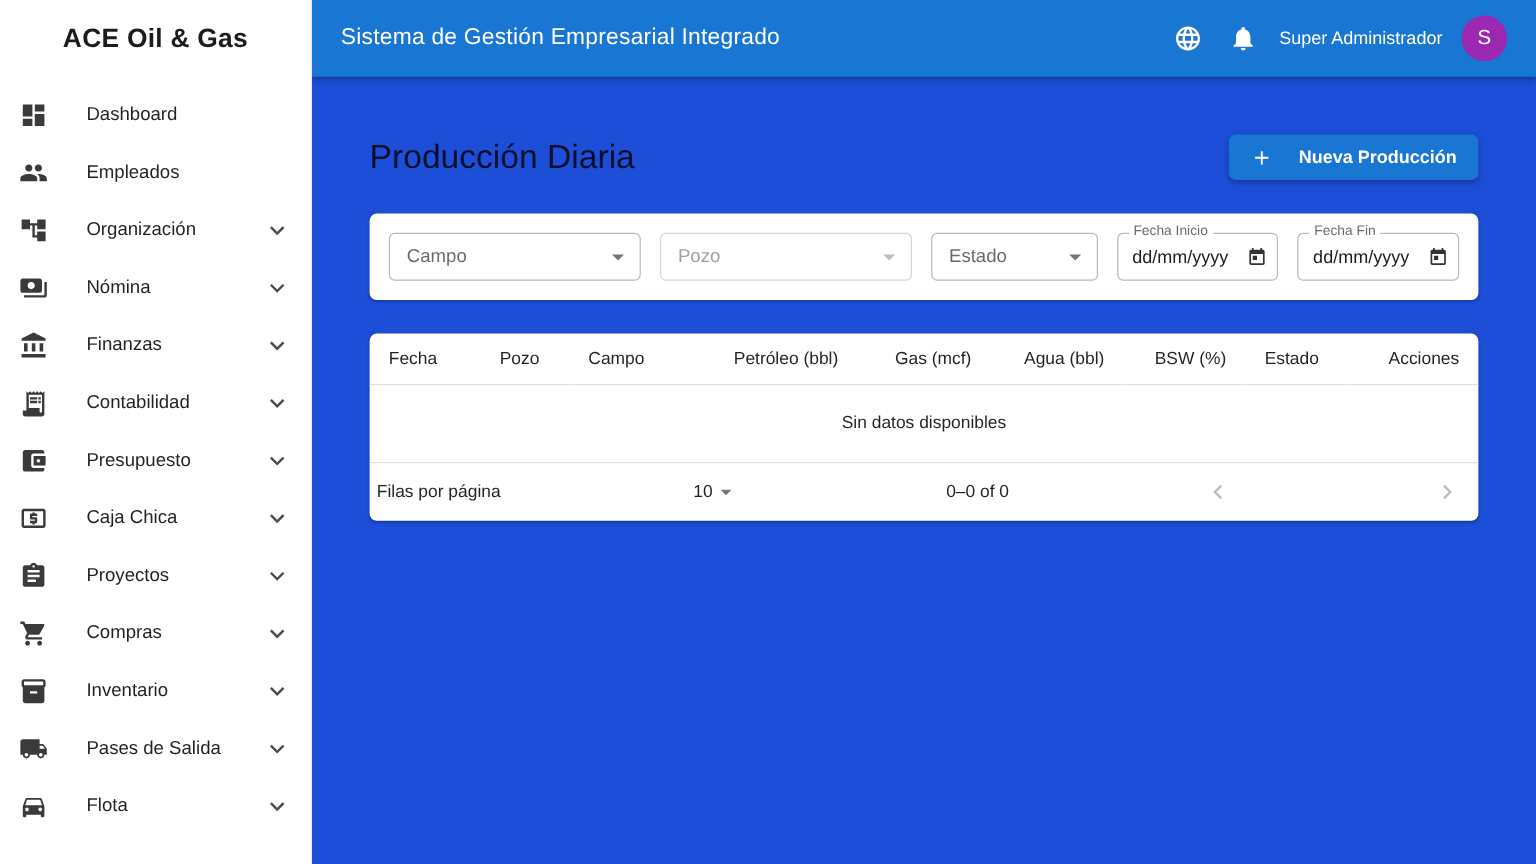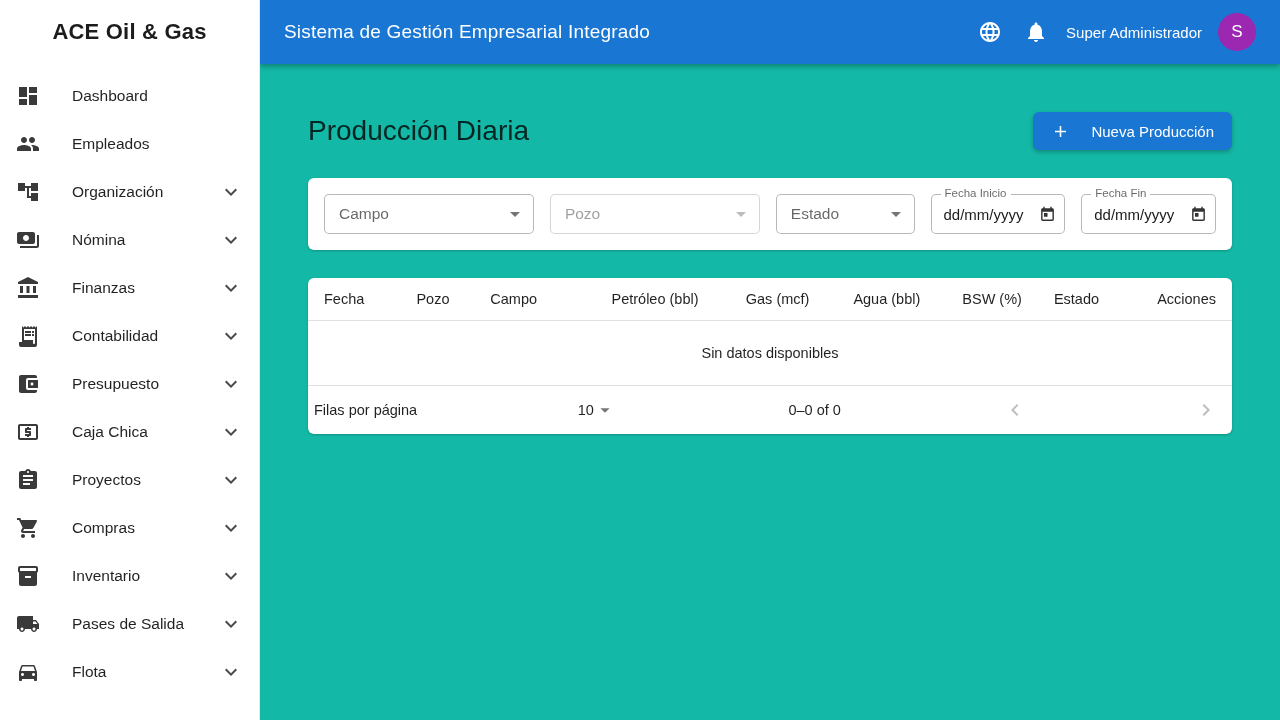--- a/index.html
+++ b/index.html
@@ -26,21 +26,21 @@
     height: 48px; display: flex; align-items: center;
     padding: 0 16px; cursor: pointer; color: rgba(0,0,0,0.87);
   }
   .micon { width: 24px; height: 24px; margin-right: 32px; color: #3a3a3a; flex: none; }
   .micon svg, .chev svg, .iconbtn svg, .pag-chev svg, .caret svg, .cal svg, .btn-plus svg
     { width: 100%; height: 100%; fill: currentColor; display: block; }
   .mlabel { flex: 1; font-size: 15.5px; }
   .chev { width: 24px; height: 24px; color: #4a4a4a; flex: none; }
 
   
-  .main { flex: 1; display: flex; flex-direction: column; background: #14b8a6; min-width: 0; }
+  .main { flex: 1; display: flex; flex-direction: column; background: #1d4ed8; min-width: 0; }
 
   
   .appbar {
     height: 64px; min-height: 64px; background: #1976d2; color: #fff;
     display: flex; align-items: center; padding: 0 24px;
     box-shadow: 0 2px 4px -1px rgba(0,0,0,0.2), 0 4px 5px 0 rgba(0,0,0,0.14);
     position: relative; z-index: 2;
   }
   .appbar-title { flex: 1; font-size: 19px; font-weight: 400; letter-spacing: 0.2px; }
   .appbar-right { display: flex; align-items: center; gap: 6px; }
@@ -55,21 +55,21 @@
     display: flex; align-items: center; justify-content: center;
     font-size: 17px; cursor: pointer;
   }
 
   
   .content { flex: 1; padding: 48px 48px 0; overflow: hidden; }
   .page-header { display: flex; align-items: center; justify-content: space-between; }
   .page-title { margin: 0; font-size: 28px; font-weight: 400; color: rgba(0,0,0,0.8); }
   .primary-btn {
     background: #1976d2; color: #fff; border: none; border-radius: 6px;
-    height: 38px; padding: 0 18px; font-size: 15px; font-weight: 400;
+    height: 38px; padding: 0 18px; font-size: 15px; font-weight: 700;
     font-family: "Liberation Sans", sans-serif;
     display: flex; align-items: center; gap: 21px; cursor: pointer;
     box-shadow: 0 2px 4px rgba(0,0,0,0.25);
   }
   .btn-plus { width: 19px; height: 19px; }
 
   .card {
     background: #fff; border-radius: 6px;
     box-shadow: 0 1px 3px rgba(0,0,0,0.12), 0 1px 2px rgba(0,0,0,0.10);
   }

